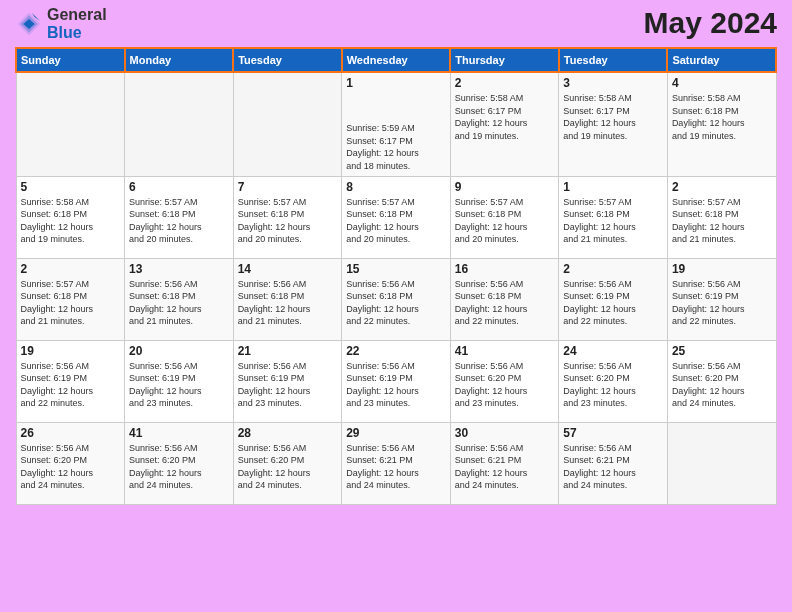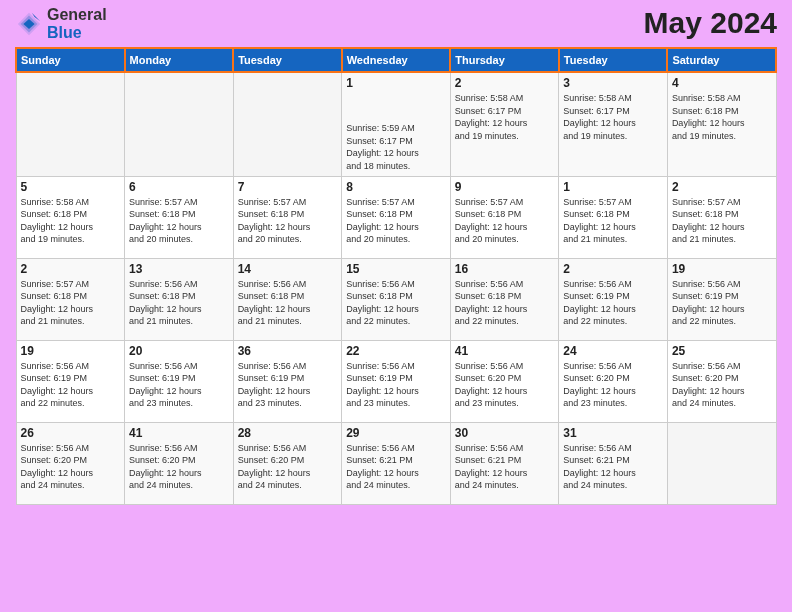--- a/index.html
+++ b/index.html
@@ -273,21 +273,21 @@
 and 22 minutes.</div>
           </td>
           <td>
             <span class="day-num">20</span>
             <div class="day-info" style="white-space: pre-line;">Sunrise: 5:56 AM
 Sunset: 6:19 PM
 Daylight: 12 hours
 and 23 minutes.</div>
           </td>
           <td>
-            <span class="day-num">36</span>
+            <span class="day-num">21</span>
             <div class="day-info" style="white-space: pre-line;">Sunrise: 5:56 AM
 Sunset: 6:19 PM
 Daylight: 12 hours
 and 23 minutes.</div>
           </td>
           <td>
             <span class="day-num">22</span>
             <div class="day-info" style="white-space: pre-line;">Sunrise: 5:56 AM
 Sunset: 6:19 PM
 Daylight: 12 hours
@@ -345,21 +345,21 @@
 and 24 minutes.</div>
           </td>
           <td>
             <span class="day-num">30</span>
             <div class="day-info" style="white-space: pre-line;">Sunrise: 5:56 AM
 Sunset: 6:21 PM
 Daylight: 12 hours
 and 24 minutes.</div>
           </td>
           <td>
-            <span class="day-num">31</span>
+            <span class="day-num">57</span>
             <div class="day-info" style="white-space: pre-line;">Sunrise: 5:56 AM
 Sunset: 6:21 PM
 Daylight: 12 hours
 and 24 minutes.</div>
           </td>
           <td class="empty"></td>
         </tr>
       </tbody>
   </table>
 </div>

